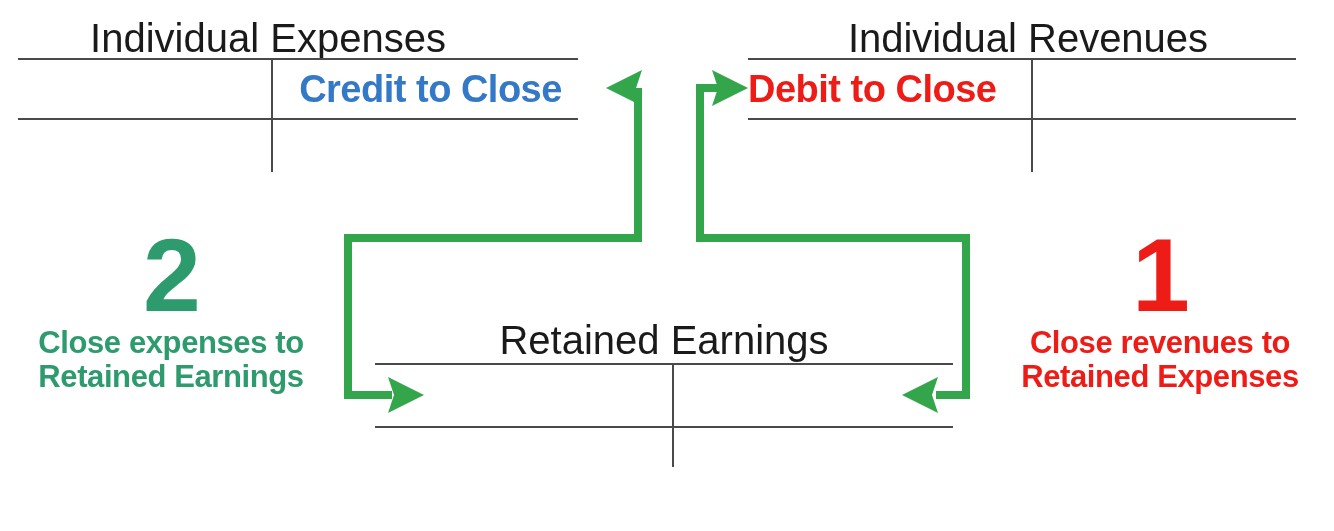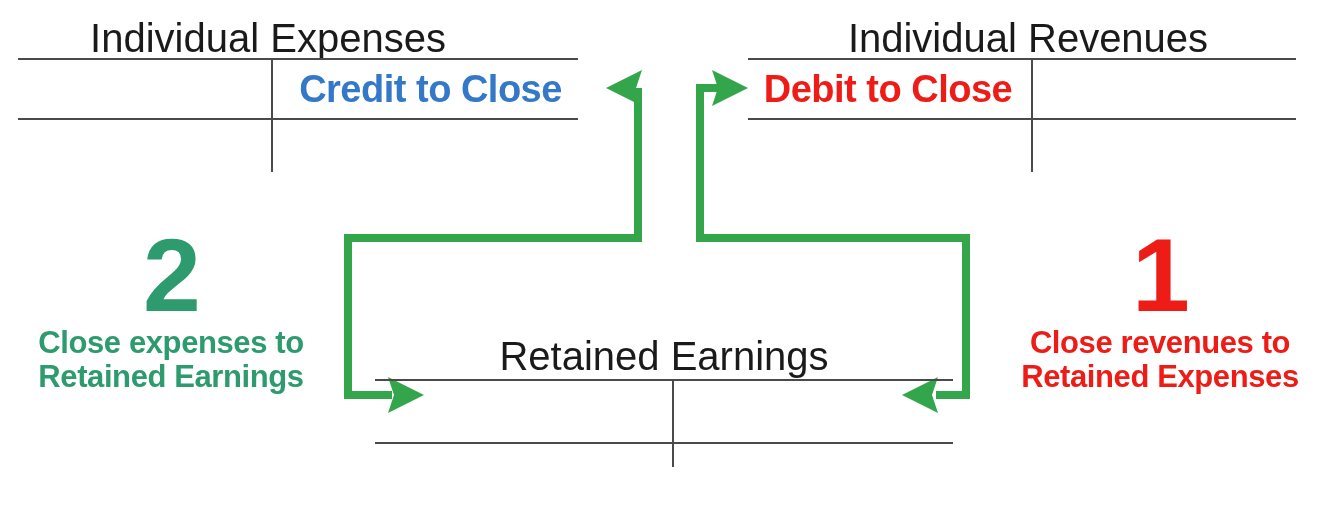--- a/index.html
+++ b/index.html
@@ -57,25 +57,25 @@
   }
 
   
   #t-revenues { left: 748px; top: 10px; width: 548px; height: 170px; }
   #t-revenues .t-title { top: 6px; font-size: 40px; left: 70px; width: 420px; text-align: center; }
   #t-revenues .hl-top { left: 0; top: 48px; width: 548px; }
   #t-revenues .hl-bot { left: 0; top: 108px; width: 548px; }
   #t-revenues .vl     { left: 283px; top: 48px; height: 114px; }
   #t-revenues .t-entry {
     left: 0; top: 58px; width: 280px;
-    text-align: center; font-size: 38px; color: #ee1c17;
+    text-align: left; font-size: 38px; color: #ee1c17;
   }
 
   
-  #t-retained { left: 375px; top: 318px; width: 578px; height: 175px; margin-top: 16px; }
+  #t-retained { left: 375px; top: 318px; width: 578px; height: 175px; }
   #t-retained .t-title { top: 0px; font-size: 40px; left: 0; width: 578px; }
   #t-retained .hl-top { left: 0; top: 45px; width: 578px; }
   #t-retained .hl-bot { left: 0; top: 108px; width: 578px; }
   #t-retained .vl     { left: 297px; top: 45px; height: 117px; }
 
   
   .step { position: absolute; text-align: center; }
   .step-num {
     font-size: 104px;
     font-weight: bold;

